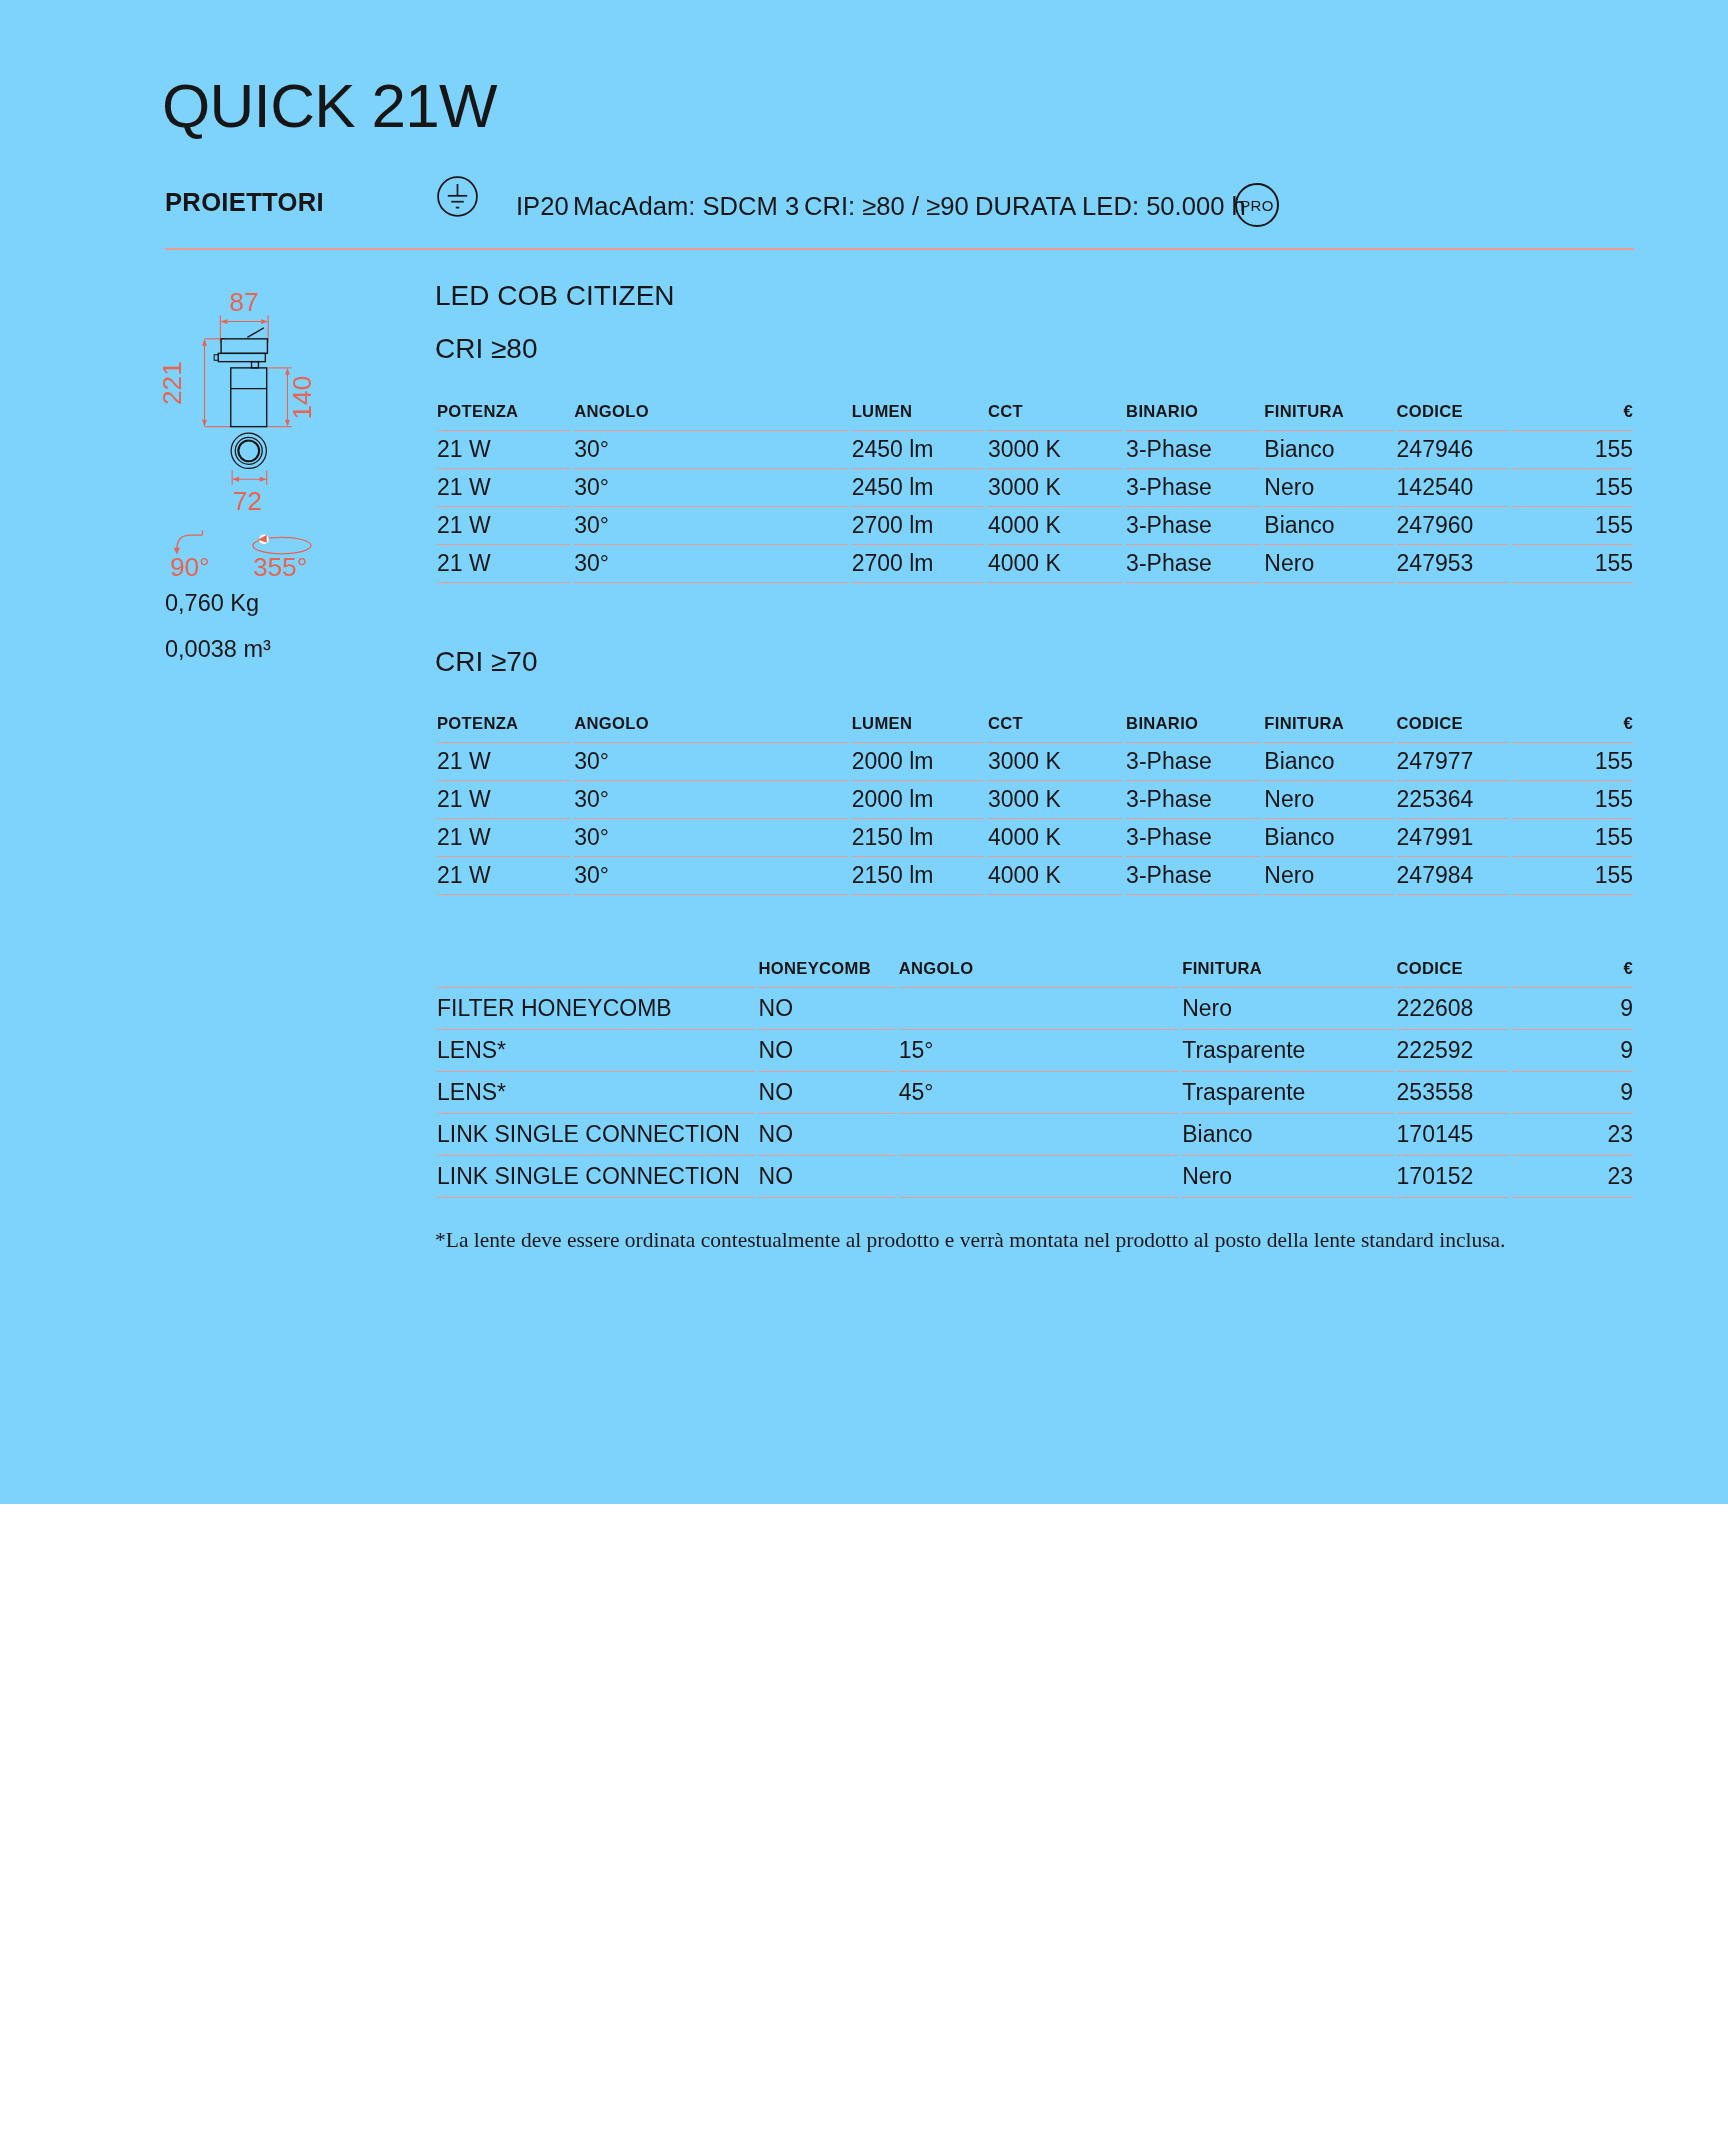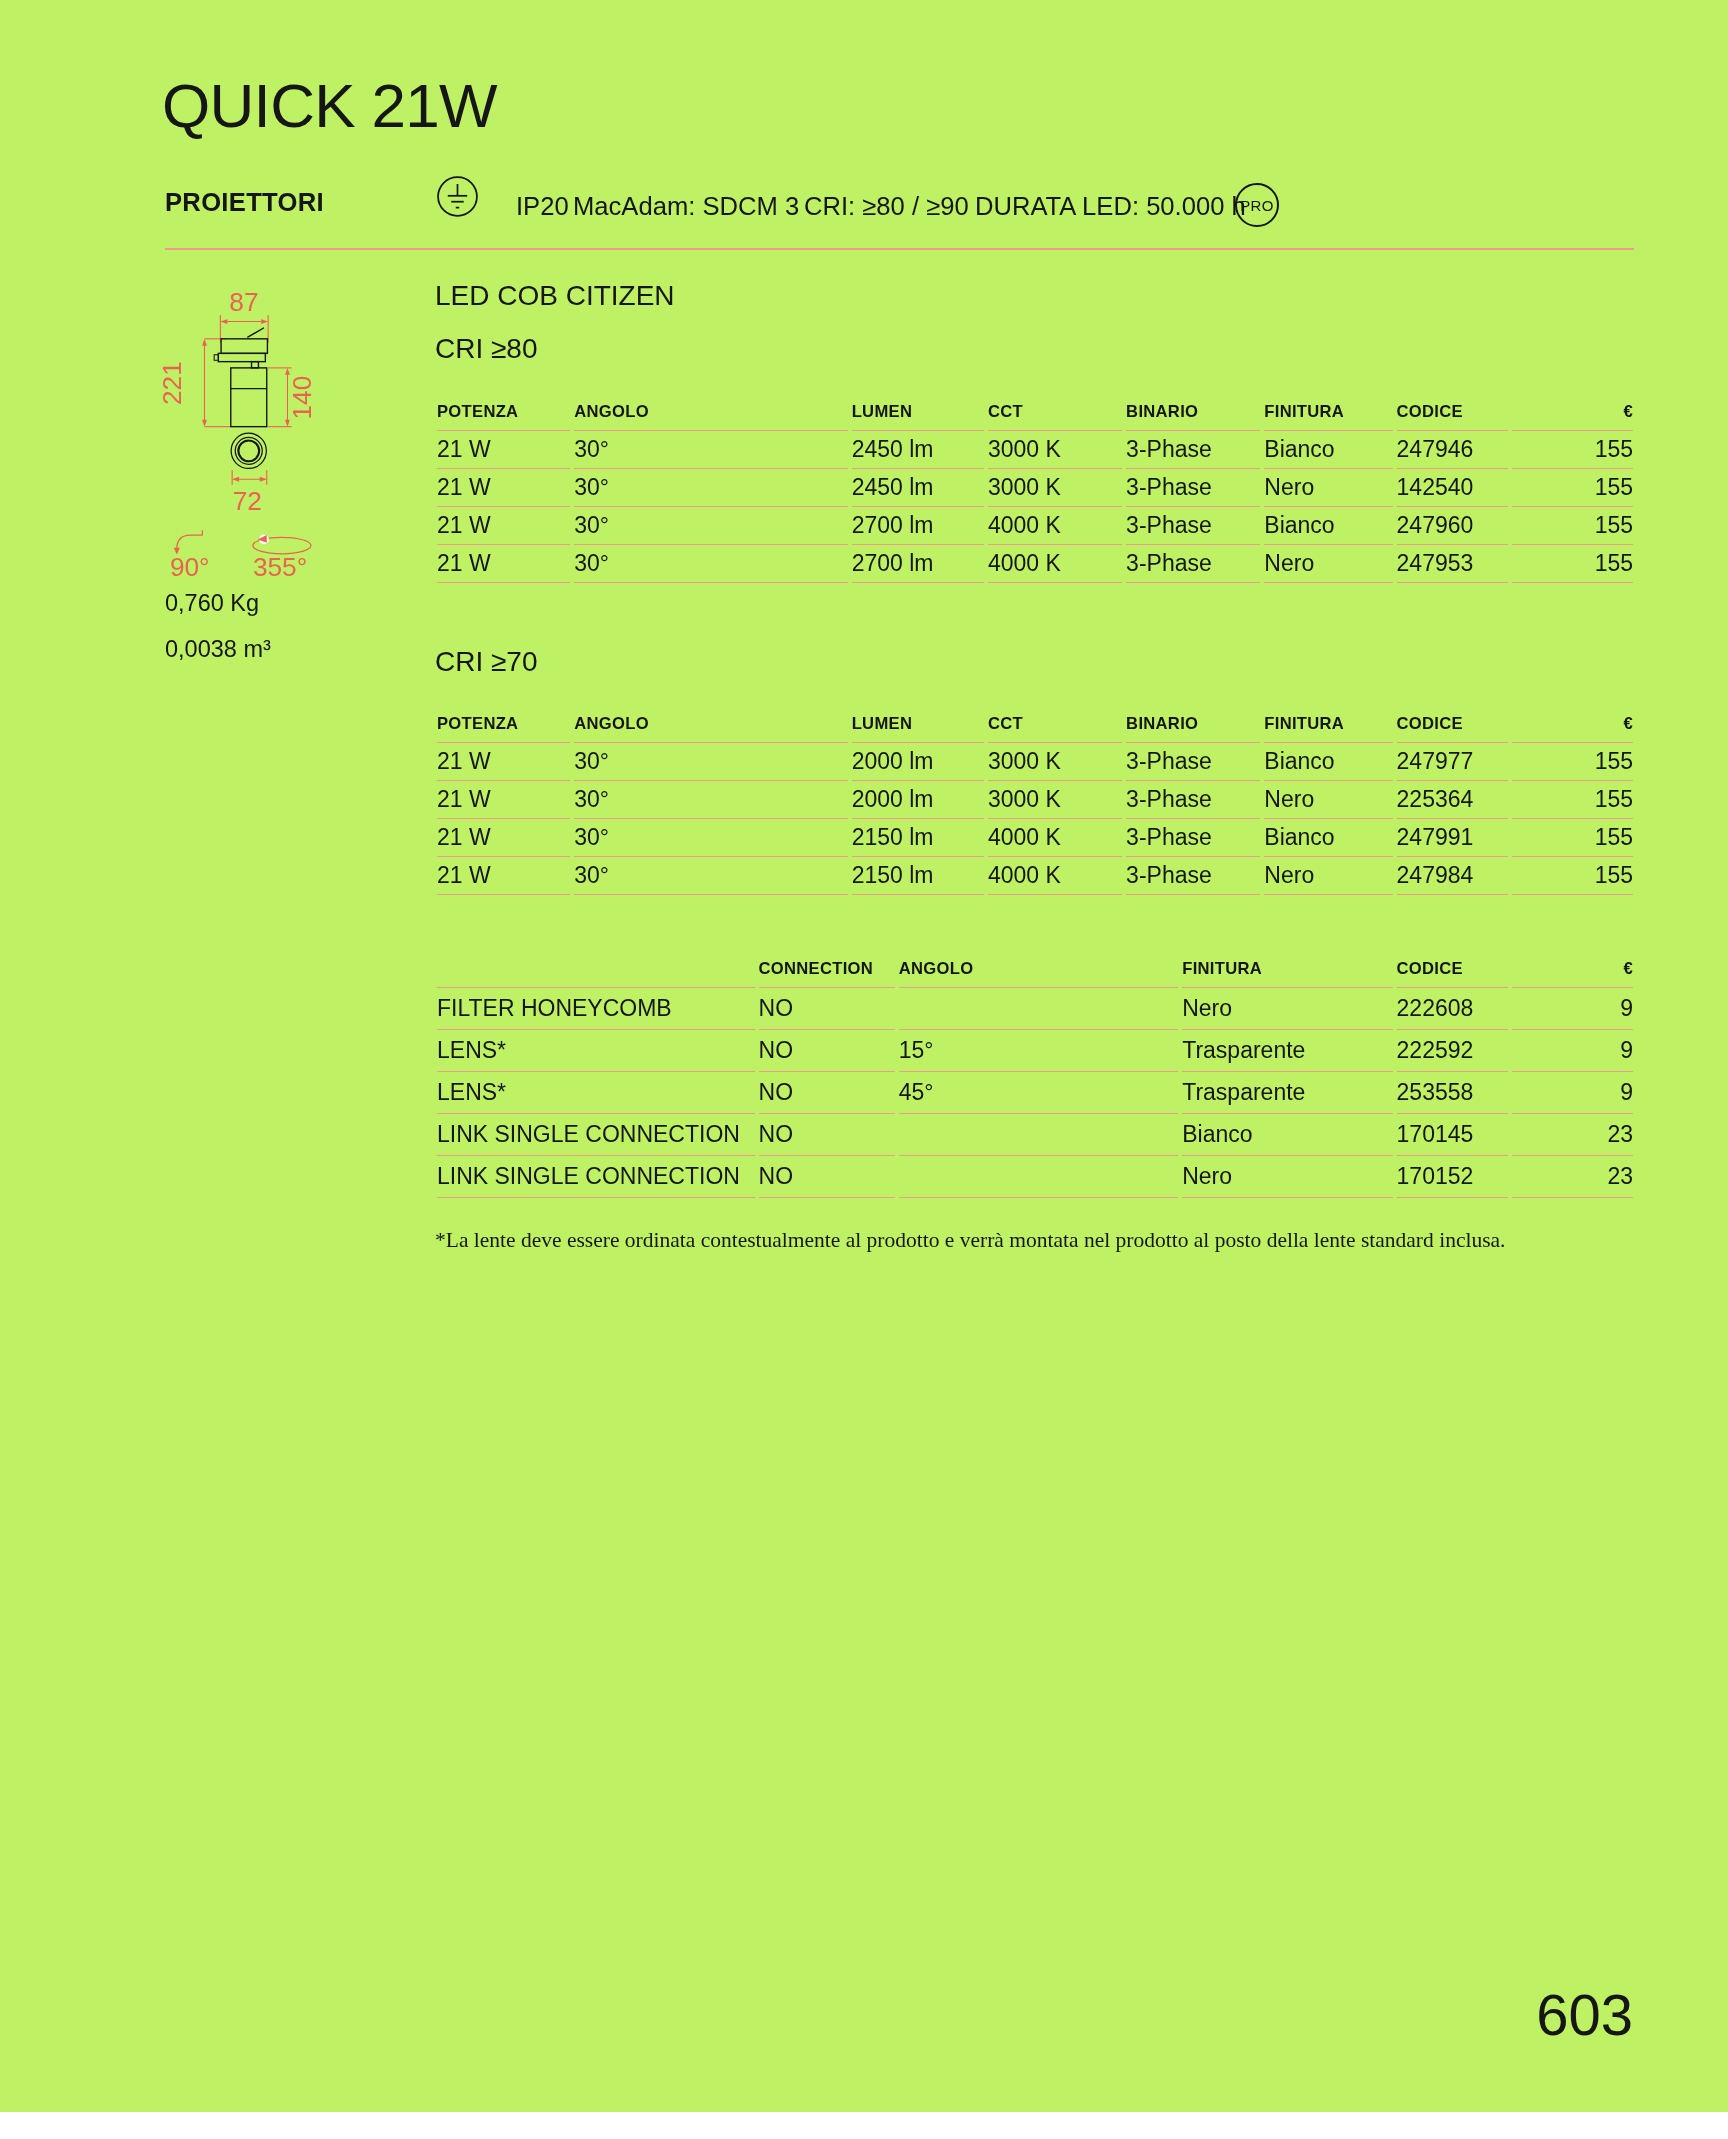--- a/index.html
+++ b/index.html
@@ -2,21 +2,21 @@
 <html style="font-size:11px"><head>
 <meta charset="utf-8">
 <style>
   :root{
     --ink:#161616;
     --salmon:#e96450;
     --line:#f29a8f;
   }
   html,body{margin:0;padding:0;background:#ffffff;}
   body{font-family:"Liberation Sans","DejaVu Sans",sans-serif;color:var(--ink);}
-  .page{position:relative;width:1728px;height:2112px;background:#bef264;overflow:hidden;}
+  .page{position:relative;width:1728px;height:1504px;background:#7dd3fc;overflow:hidden;}
   .abs{position:absolute;line-height:1;white-space:nowrap;}
   .title{font-size:62px;letter-spacing:-0.7px;}
   .cat{font-size:25.6px;font-weight:bold;letter-spacing:0.3px;}
   .spec{font-size:25.6px;}
   .heading{font-size:28px;}
   .divider{position:absolute;height:2.1px;background:var(--line);}
   .weight{font-size:23.5px;line-height:23px;white-space:pre-line;}
   .footnote{font-size:21.5px;}
   .pagenum{font-size:58px;}
   .badge{position:absolute;width:40px;height:40px;border:2.1px solid var(--ink);border-radius:50%;
@@ -259,21 +259,21 @@
         <col style="width:317px">
         <col style="width:136px">
         <col style="width:279px">
         <col style="width:210px">
         <col style="width:111px">
         <col style="width:121px">
       </colgroup>
     <tbody>
         <tr>
       <th></th>
-      <th>CONNECTION</th>
+      <th>HONEYCOMB</th>
       <th>ANGOLO</th>
       <th>FINITURA</th>
       <th>CODICE</th>
       <th class="num">€</th>
     </tr>
     <tr>
       <td>FILTER HONEYCOMB</td>
       <td>NO</td>
       <td></td>
       <td>Nero</td>

